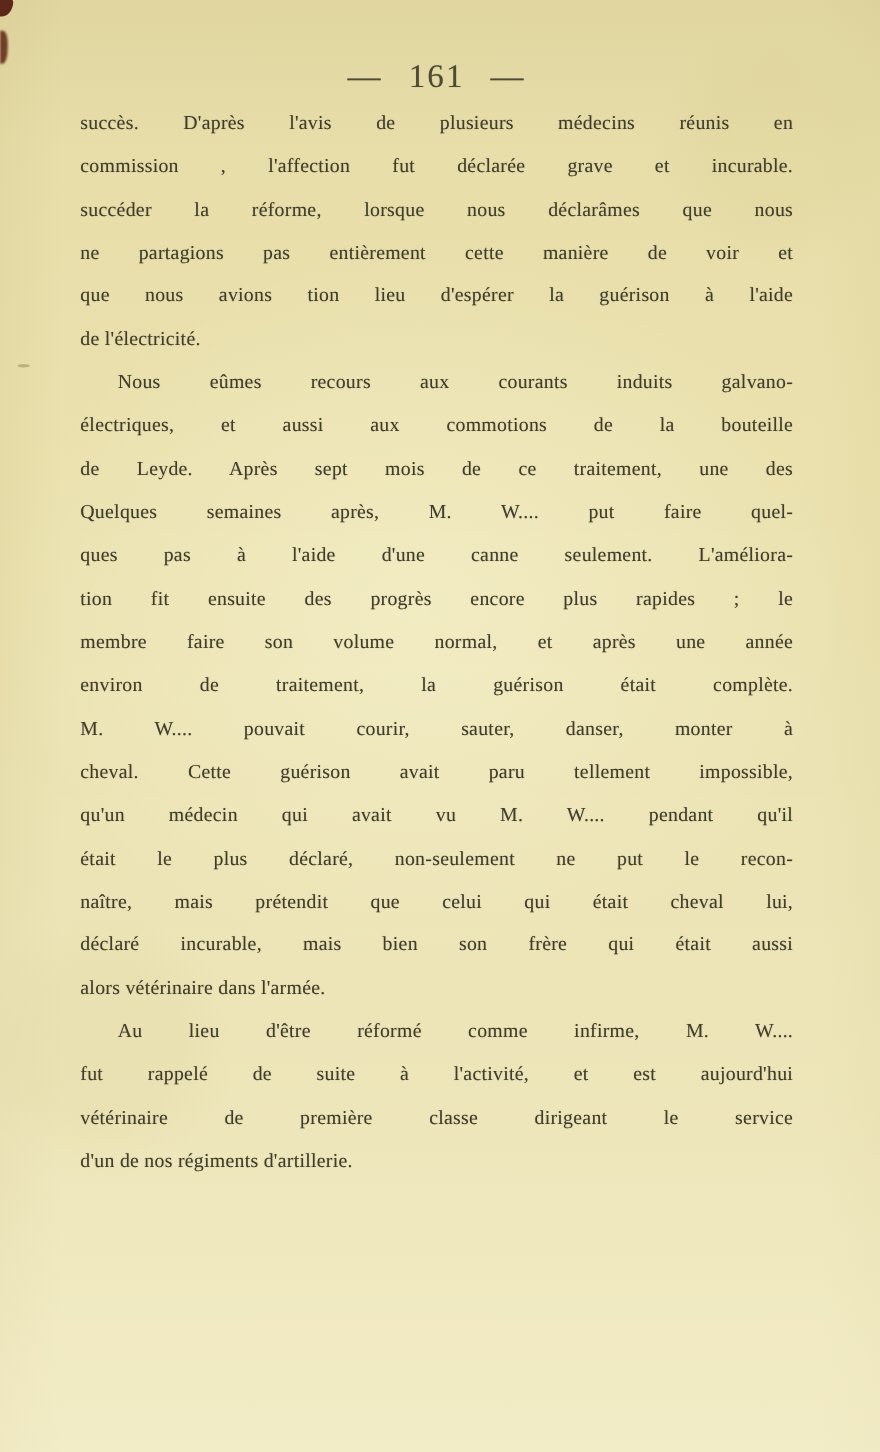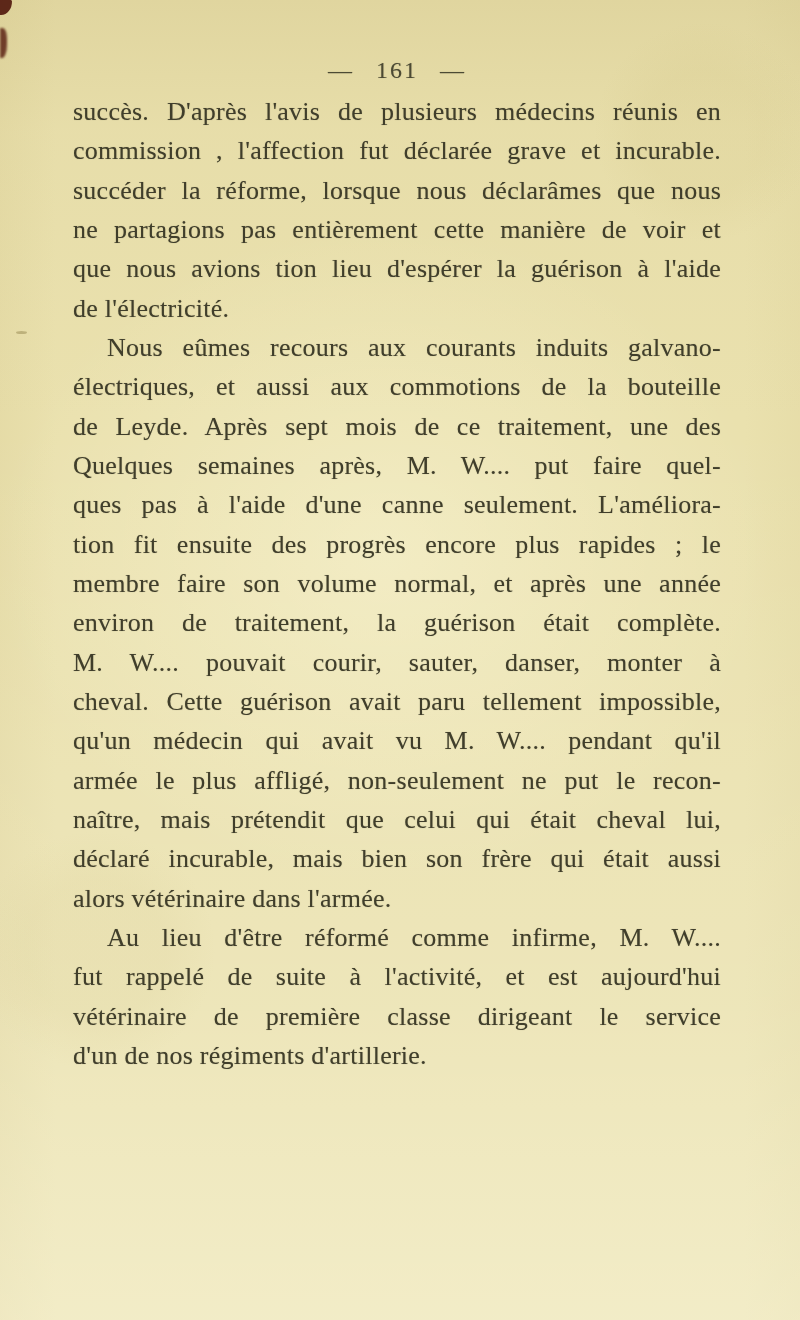--- a/index.html
+++ b/index.html
@@ -49,33 +49,33 @@
     border-radius: 50%;
     filter: blur(0.5px);
     opacity: 0.55;
   }
 
   .page-number {
     position: absolute;
     left: 73px; top: 55px;
     width: 648px;
     text-align: center;
-    font-size: 24px;
+    font-size: 30px;
     line-height: 30px;
     letter-spacing: 2px;
     word-spacing: 14px;
     color: #4c4a34;
     text-shadow: 0 0 1px rgba(76,74,52,0.35);
   }
 
   .text-block {
     position: absolute;
     left: 73px; top: 92px;
     width: 648px;
-    font-size: 26px;
+    font-size: 18px;
     line-height: 39.33px;
     letter-spacing: 0.25px;
     color: #403e2b;
     text-shadow: 0 0 1px rgba(64,62,43,0.38);
   }
   .line {
     text-align: justify;
     text-align-last: justify;
     white-space: normal;
   }
@@ -107,21 +107,21 @@
       <div class="line">électriques, et aussi aux commotions de la bouteille</div>
       <div class="line">de Leyde. Après sept mois de ce traitement, une des</div>
       <div class="line">Quelques semaines après, M. W.... put faire quel-</div>
       <div class="line">ques pas à l'aide d'une canne seulement. L'améliora-</div>
       <div class="line">tion fit ensuite des progrès encore plus rapides ; le</div>
       <div class="line">membre faire son volume normal, et après une année</div>
       <div class="line">environ de traitement, la guérison était complète.</div>
       <div class="line">M. W.... pouvait courir, sauter, danser, monter à</div>
       <div class="line">cheval. Cette guérison avait paru tellement impossible,</div>
       <div class="line">qu'un médecin qui avait vu M. W.... pendant qu'il</div>
-      <div class="line">armée le plus affligé, non-seulement ne put le recon-</div>
+      <div class="line">était le plus déclaré, non-seulement ne put le recon-</div>
       <div class="line">naître, mais prétendit que celui qui était cheval lui,</div>
       <div class="line">déclaré incurable, mais bien son frère qui était aussi</div>
       <div class="line last">alors vétérinaire dans l'armée.</div>
       <div class="line indent">Au lieu d'être réformé comme infirme, M. W....</div>
       <div class="line">fut rappelé de suite à l'activité, et est aujourd'hui</div>
       <div class="line">vétérinaire de première classe dirigeant le service</div>
       <div class="line last">d'un de nos régiments d'artillerie.</div>
     </div>
 </div>
 

